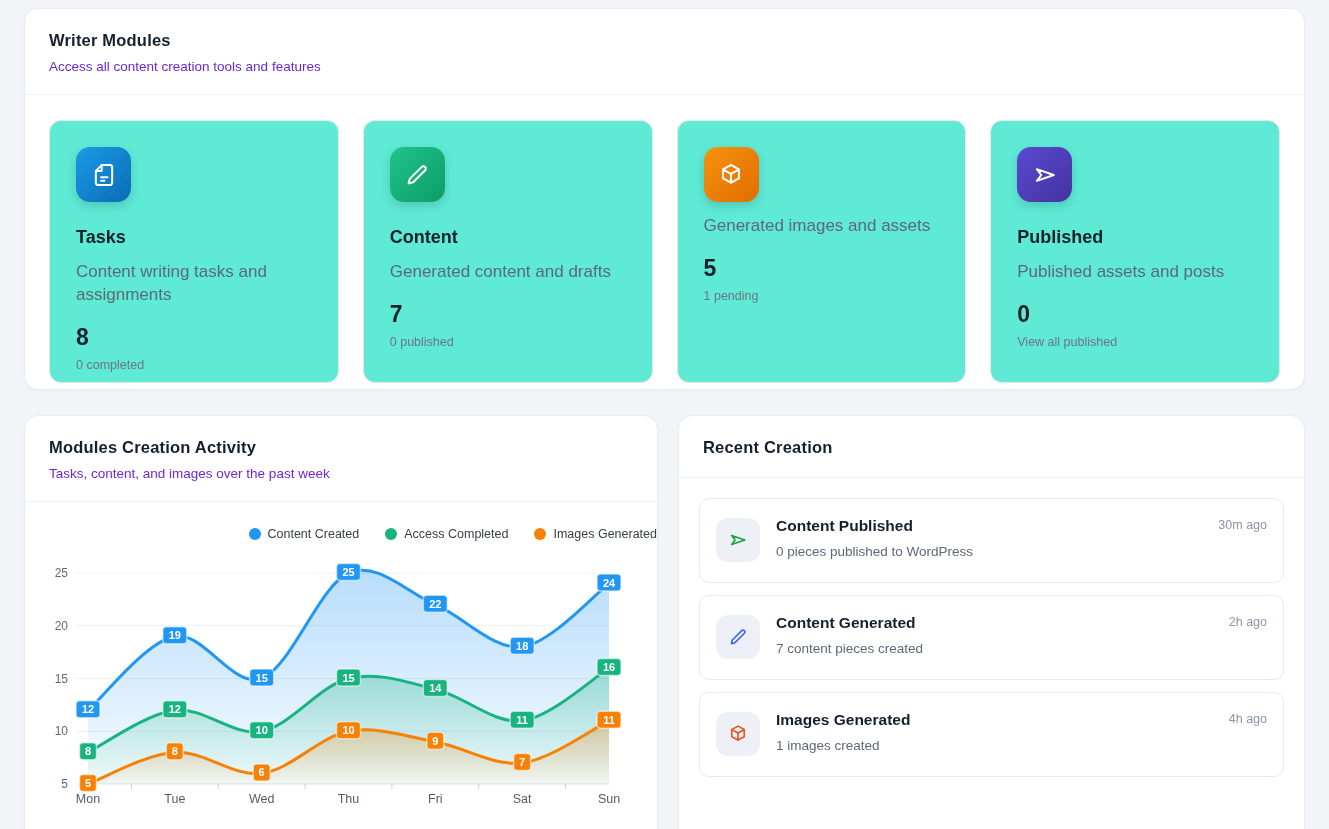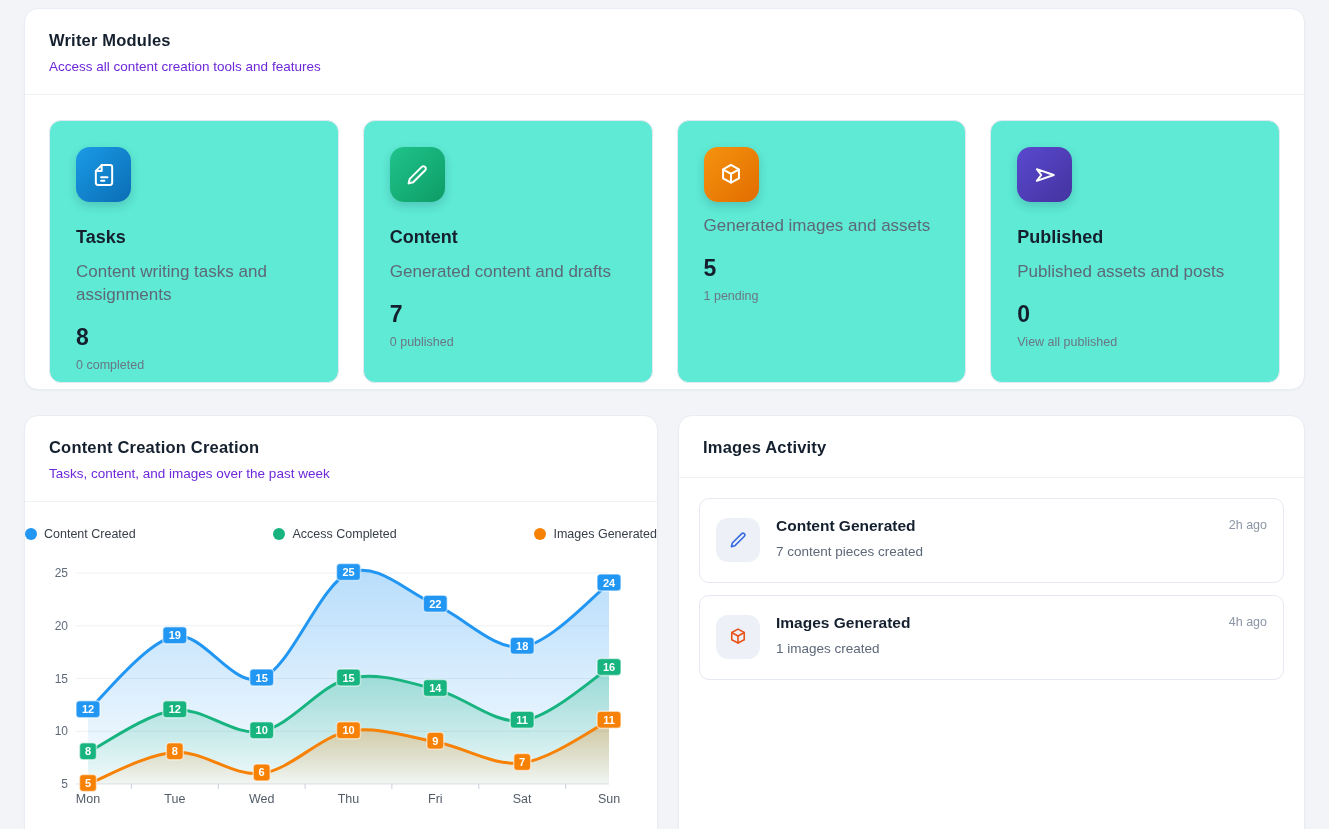--- a/index.html
+++ b/index.html
@@ -35,21 +35,21 @@
   .grad-purple { background:linear-gradient(135deg,#5a49cf,#44339f); }
   .card-title { font-size:18px; font-weight:bold; margin-top:25px; }
   .card-desc  { font-size:17px; color:#5d6878; margin-top:13px; line-height:1.35; }
   .card-value { font-size:23px; font-weight:bold; margin-top:17px; }
   .card-sub   { font-size:12.5px; color:#6b7685; margin-top:7px; }
 
   
   #chart-panel  { position:absolute; left:24px;  top:415px; width:634px; height:520px; }
   #recent-panel { position:absolute; left:678px; top:415px; width:627px; height:520px; }
 
-  .legend { display:flex; justify-content:space-between; gap:26px; margin-top:24px; height:16px; }
+  .legend { display:flex; justify-content:flex-end; gap:26px; margin-top:24px; height:16px; }
   .legend-item { display:flex; align-items:center; gap:7px; font-size:12.5px; color:#39404a; cursor:pointer; }
   .legend-dot { width:12px; height:12px; border-radius:50%; }
 
   #chart-svg { display:block; margin-top:4px; }
   .ytick  { font-size:12px; fill:#5f6b7a; }
   .xtick  { font-size:12.5px; fill:#525c69; }
   .pill-t { font-size:11px; font-weight:bold; fill:#fff; }
 
   
   .activity-list { padding:20px 20px; display:flex; flex-direction:column; gap:12px; }
@@ -126,21 +126,21 @@
       <div class="card-desc">Published assets and posts</div>
       <div class="card-value">0</div>
       <div class="card-sub">View all published</div>
     </div>
 
   </div>
 </div>
 
 <div class="panel" id="chart-panel">
   <div class="panel-head">
-    <div class="panel-title">Content Creation Creation</div>
+    <div class="panel-title">Modules Creation Activity</div>
     <div class="panel-sub">Tasks, content, and images over the past week</div>
   </div>
   <div class="legend" id="chart-legend">
       <div class="legend-item">
         <span class="legend-dot" style="background: rgb(33, 150, 243);"></span>
         <span>Content Created</span>
       </div>
       <div class="legend-item">
         <span class="legend-dot" style="background: rgb(23, 180, 128);"></span>
         <span>Access Completed</span>
@@ -276,24 +276,36 @@
       </g>
       <g>
         <rect x="572.0" y="165.2" width="24" height="17" rx="3.5" fill="#f78104" stroke="#ffffff" stroke-opacity="0.55" stroke-width="1.5"></rect>
         <text class="pill-t" x="584" y="177.7" text-anchor="middle">11</text>
       </g>
     </svg>
 </div>
 
 <div class="panel" id="recent-panel">
   <div class="panel-head">
-    <div class="panel-title">Images Activity</div>
+    <div class="panel-title">Recent Creation</div>
   </div>
   <div class="activity-list">
 
+    <div class="activity-item">
+      <div class="activity-icon">
+        <svg width="22" height="22" viewBox="0 0 24 24" fill="none" stroke="#1ca53e" stroke-width="1.8" stroke-linecap="round" stroke-linejoin="round">
+          <path d="M5 7 L19.5 12 5 17 8.8 12 Z"></path>
+        </svg>
+      </div>
+      <div class="activity-body">
+        <div class="activity-title">Content Published</div>
+        <div class="activity-desc">0 pieces published to WordPress</div>
+      </div>
+      <div class="activity-time">30m ago</div>
+    </div>
 
     <div class="activity-item">
       <div class="activity-icon">
         <svg width="22" height="22" viewBox="0 0 24 24" fill="none" stroke="#3a6ce1" stroke-width="1.8" stroke-linecap="round" stroke-linejoin="round">
           <path d="M4.8 19.2 l1 -3.9 L16.1 5 a1.9 1.9 0 0 1 2.7 0 l0.2 0.2 a1.9 1.9 0 0 1 0 2.7 L8.7 18.2 Z"></path>
         </svg>
       </div>
       <div class="activity-body">
         <div class="activity-title">Content Generated</div>
         <div class="activity-desc">7 content pieces created</div>

